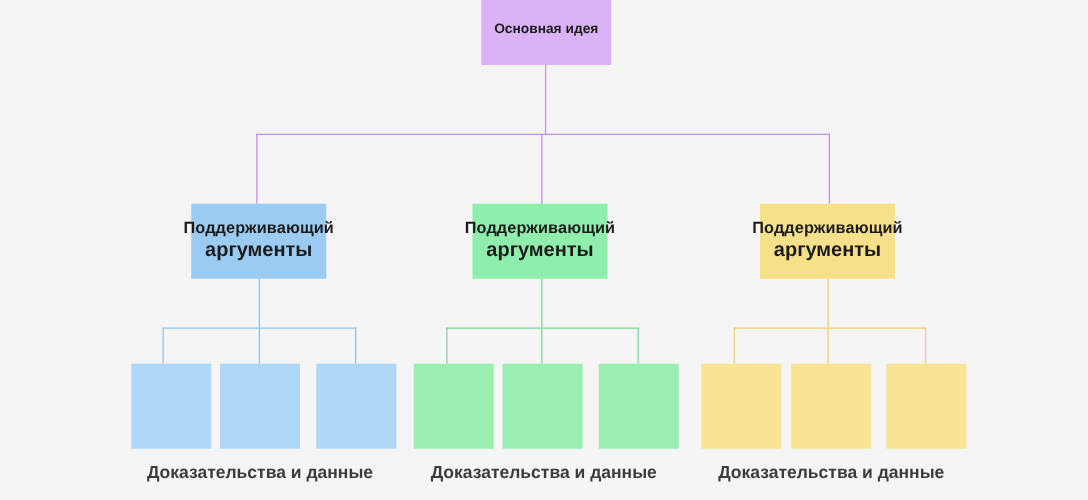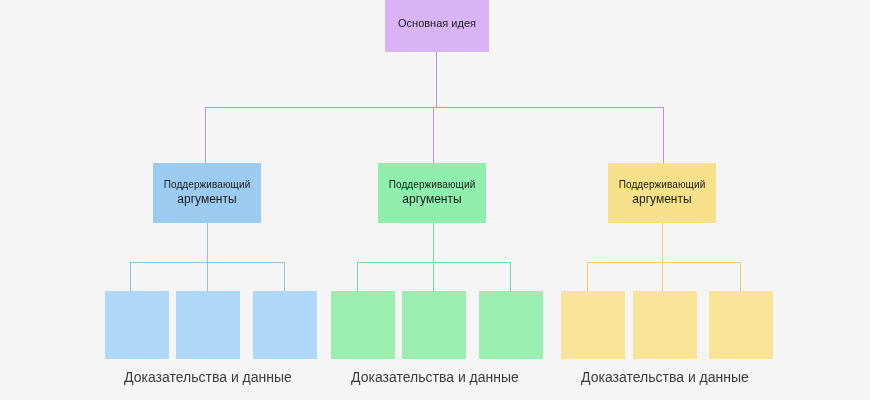--- a/index.html
+++ b/index.html
@@ -12,20 +12,21 @@
     height: 400px;
     background: #f5f5f5;
     font-family: "Liberation Sans", sans-serif;
     overflow: hidden;
   }
   #canvas {
     position: relative;
     width: 870px;
     height: 400px;
     background: #f5f5f5;
+    font-weight: bold;
   }
 
   
   .node {
     position: absolute;
     box-sizing: border-box;
     display: flex;
     flex-direction: column;
     align-items: center;
     justify-content: center;
@@ -42,26 +43,26 @@
     background: #d9b3f5;
     font-size: 11px;
   }
 
   .branch-node {
     width: 108px;
     height: 60px;
     top: 163px;
   }
   .branch-node .line-top {
-    font-size: 10px;
+    font-size: 13px;
     letter-spacing: 0.1px;
     display: block;
   }
   .branch-node .line-bottom {
-    font-size: 12px;
+    font-size: 16px;
     display: block;
     margin-top: 2px;
   }
 
   .branch-blue   { left: 153px; background: #9bcbf0; }
   .branch-green  { left: 378px; background: #90eead; }
   .branch-yellow { left: 608px; background: #f7e08a; }
 
   .leaf-node {
     width: 64px;

